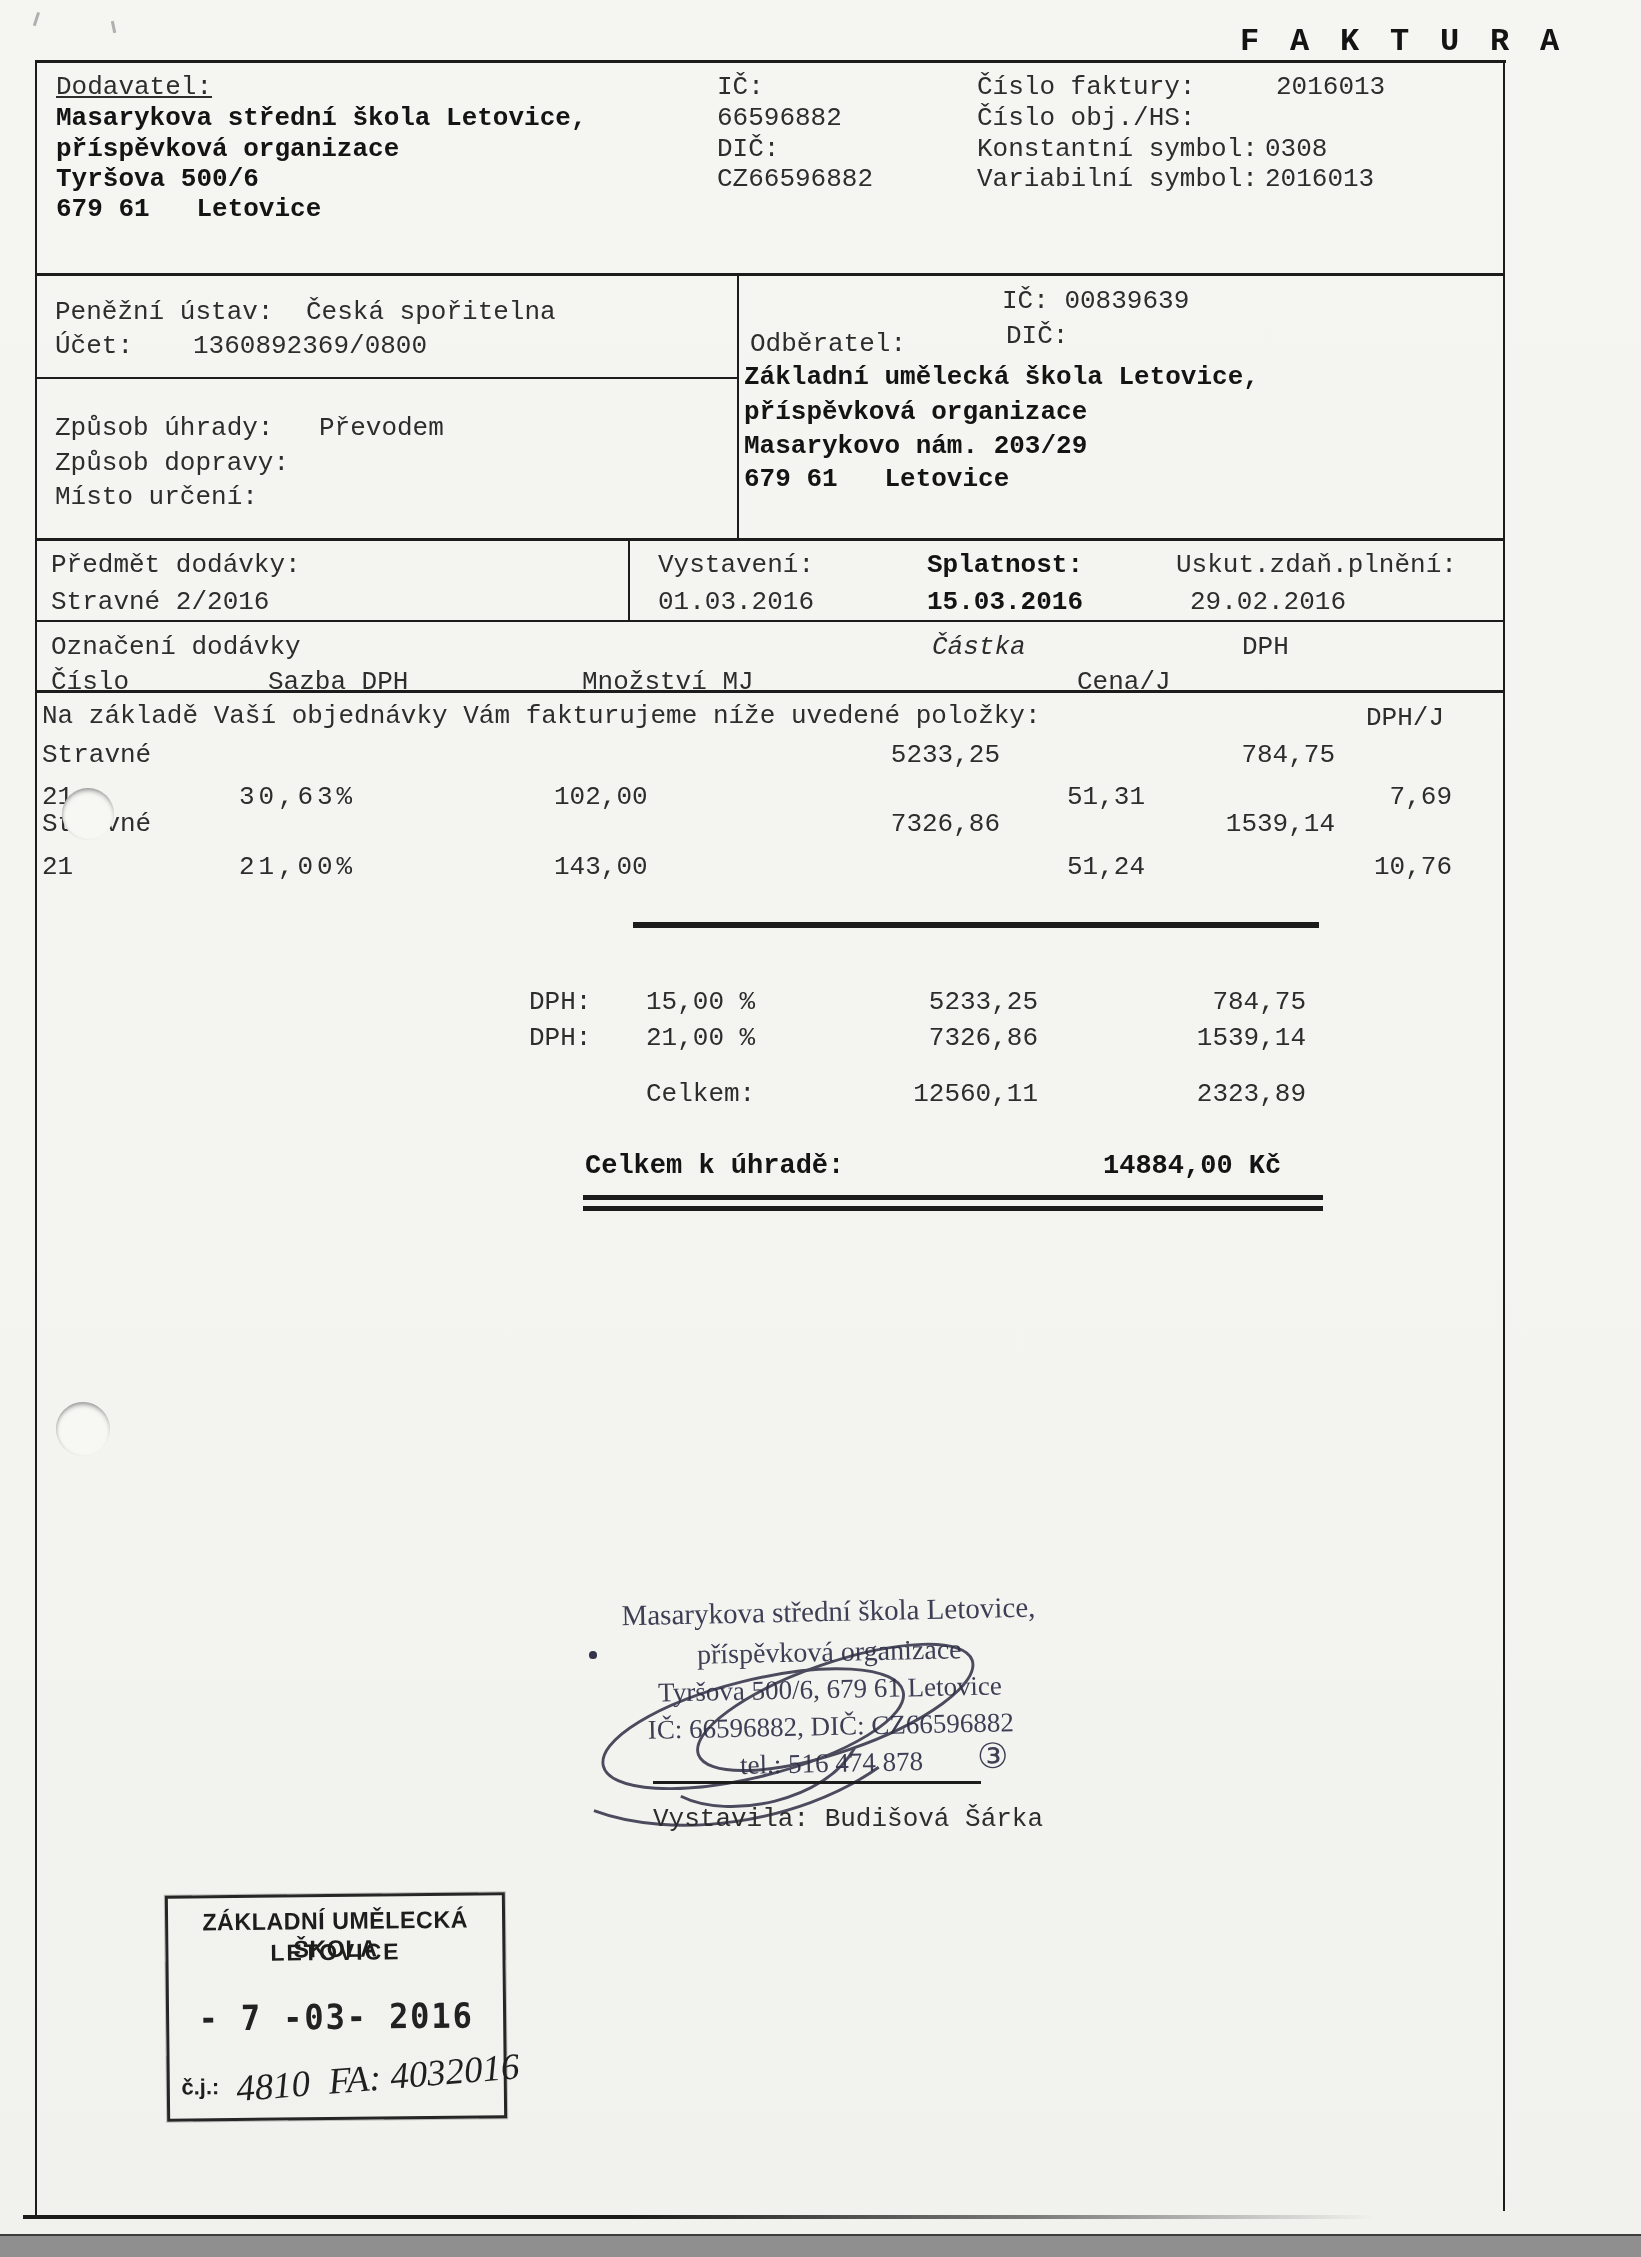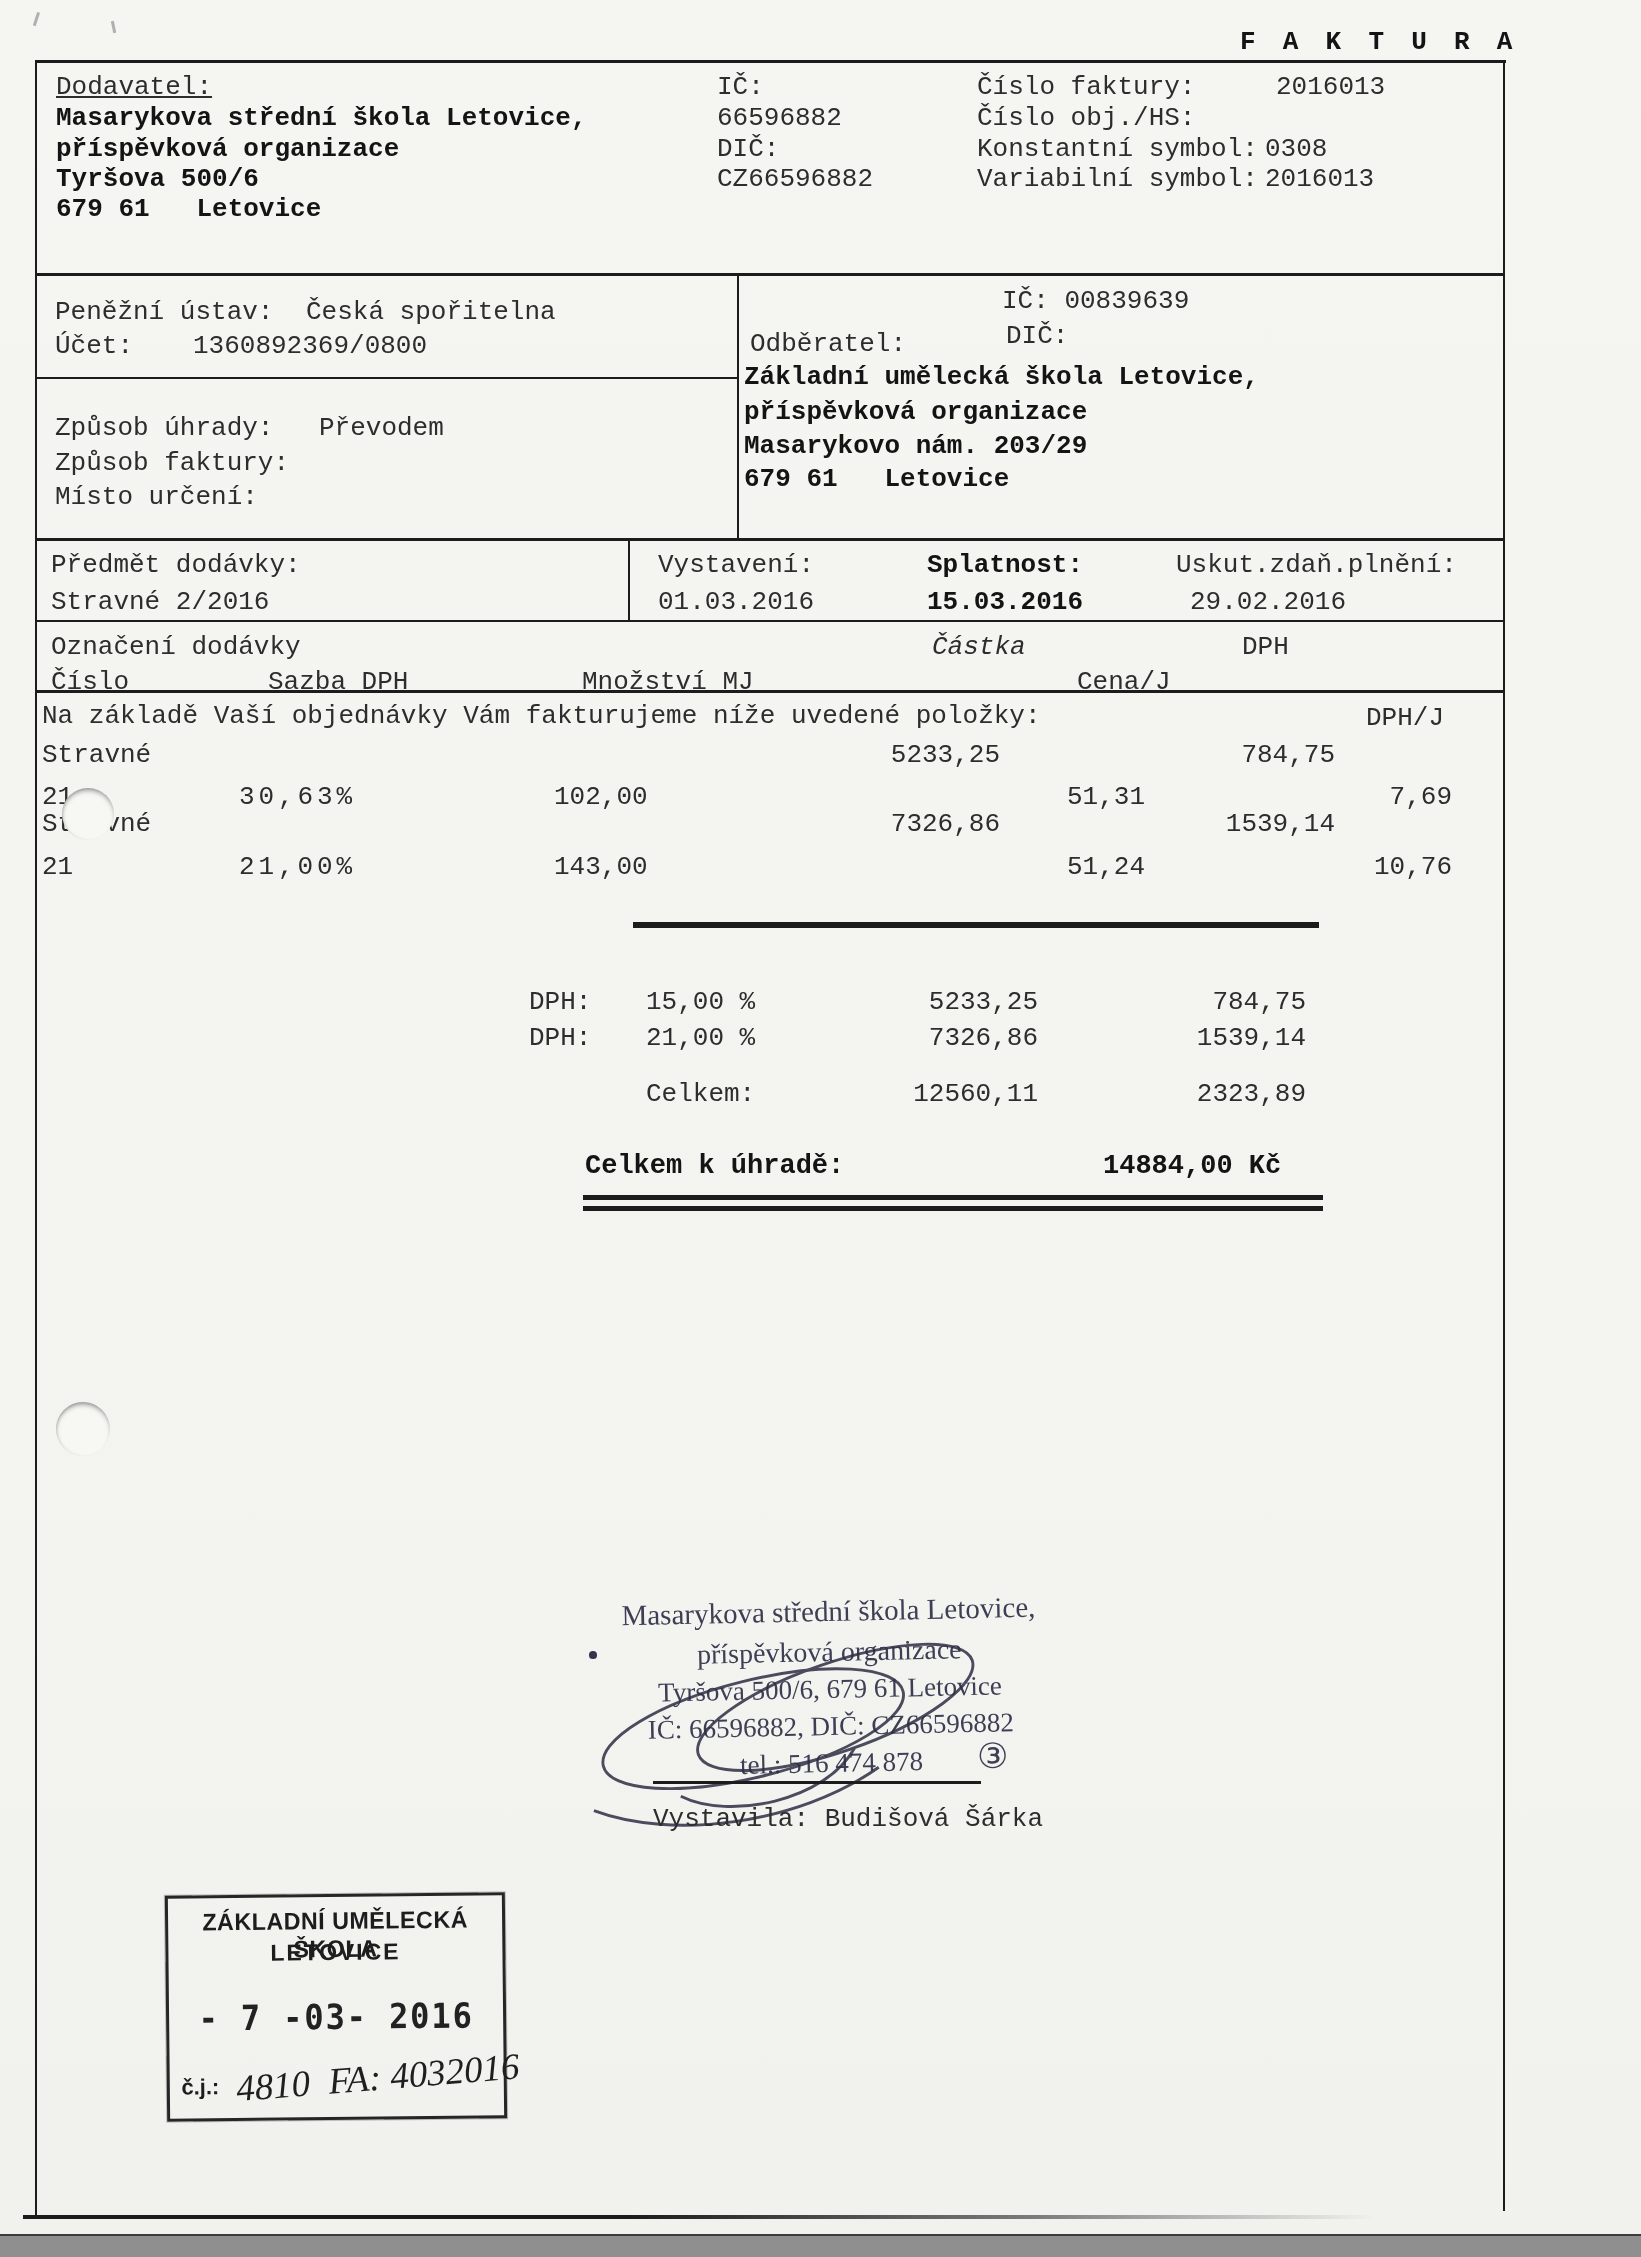--- a/index.html
+++ b/index.html
@@ -16,21 +16,21 @@
   .mark{position:absolute;background:#777;opacity:.55;}
 </style>
 </head>
 <body>
 
 <div id="page">
 
   <div class="mark" style="left:35px;top:11.6px;width:2.9px;height:13.5px;transform:rotate(18deg);"></div>
   <div class="mark" style="left:112px;top:21px;width:2.9px;height:11.6px;transform:rotate(-12deg);"></div>
 
-  <div class="t b" style="left:1240px;top:27px;font-size:26px;letter-spacing:5.8px;">F A K T U R A</div>
+  <div class="t b" style="left:1240px;top:27px;font-size:32px;letter-spacing:5.8px;">F A K T U R A</div>
 
   <div class="line hline" style="left:35px;top:60px;width:1471px;"></div>
   <div class="line vline" style="left:35px;top:60px;height:2159px;"></div>
   <div class="line vline" style="left:1503px;top:60px;height:2151px;"></div>
   <div class="line hline" style="left:35px;top:273px;width:1470px;"></div>
   <div class="line hline" style="left:35px;top:377px;width:702px;height:1.9px;"></div>
   <div class="line vline" style="left:737px;top:273px;height:265px;"></div>
   <div class="line hline" style="left:35px;top:538px;width:1470px;"></div>
   <div class="line vline" style="left:628px;top:538px;height:82px;"></div>
   <div class="line hline" style="left:35px;top:620px;width:1470px;height:1.9px;"></div>
@@ -55,21 +55,21 @@
   <div class="t" style="left:977px;top:164px;">Variabilní symbol:</div>
   <div class="t" style="left:1265px;top:164px;">2016013</div>
 
   <div class="t" style="left:55px;top:297px;">Peněžní ústav:</div>
   <div class="t" style="left:306px;top:297px;">Česká spořitelna</div>
   <div class="t" style="left:55px;top:331px;">Účet:</div>
   <div class="t" style="left:193px;top:331px;">1360892369/0800</div>
 
   <div class="t" style="left:55px;top:413px;">Způsob úhrady:</div>
   <div class="t" style="left:319px;top:413px;">Převodem</div>
-  <div class="t" style="left:55px;top:448px;">Způsob faktury:</div>
+  <div class="t" style="left:55px;top:448px;">Způsob dopravy:</div>
   <div class="t" style="left:55px;top:482px;">Místo určení:</div>
 
   <div class="t" style="left:1002px;top:286px;">IČ: 00839639</div>
   <div class="t" style="left:1006px;top:321px;">DIČ:</div>
   <div class="t" style="left:750px;top:329px;">Odběratel:</div>
   <div class="t b" style="left:744px;top:362px;">Základní umělecká škola Letovice,</div>
   <div class="t b" style="left:744px;top:397px;">příspěvková organizace</div>
   <div class="t b" style="left:744px;top:431px;">Masarykovo nám. 203/29</div>
   <div class="t b" style="left:744px;top:464px;">679 61   Letovice</div>
 

